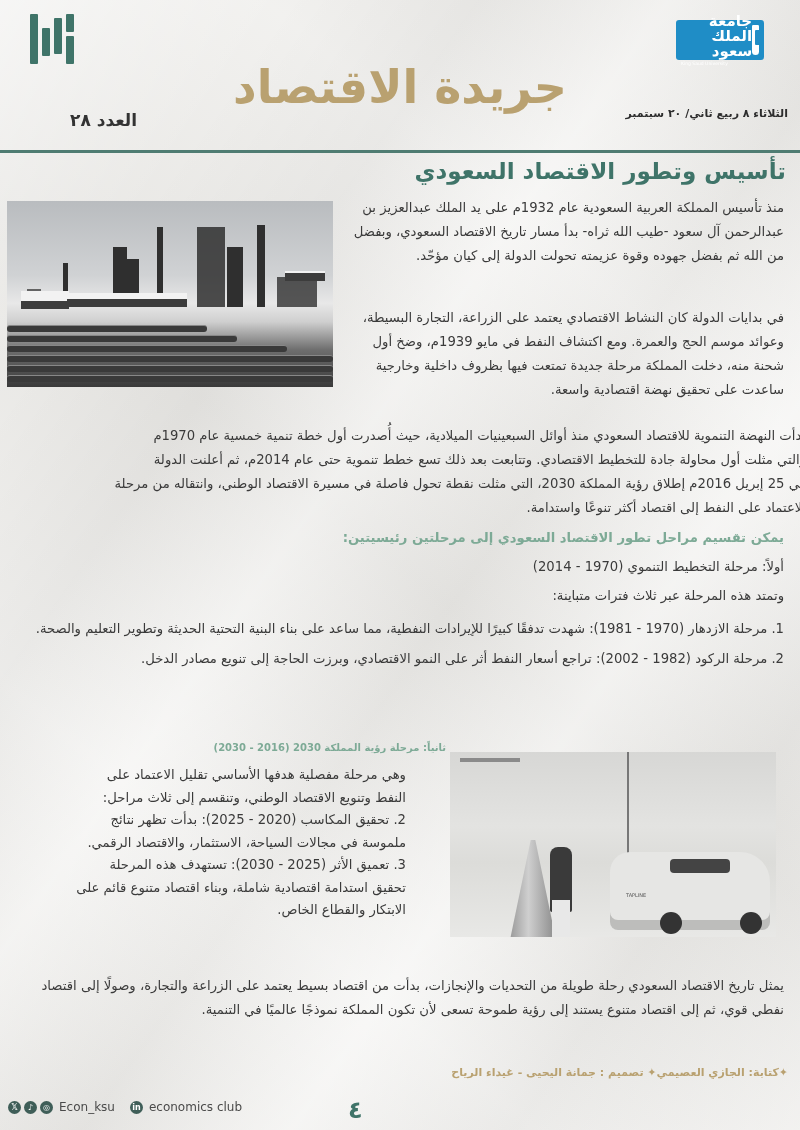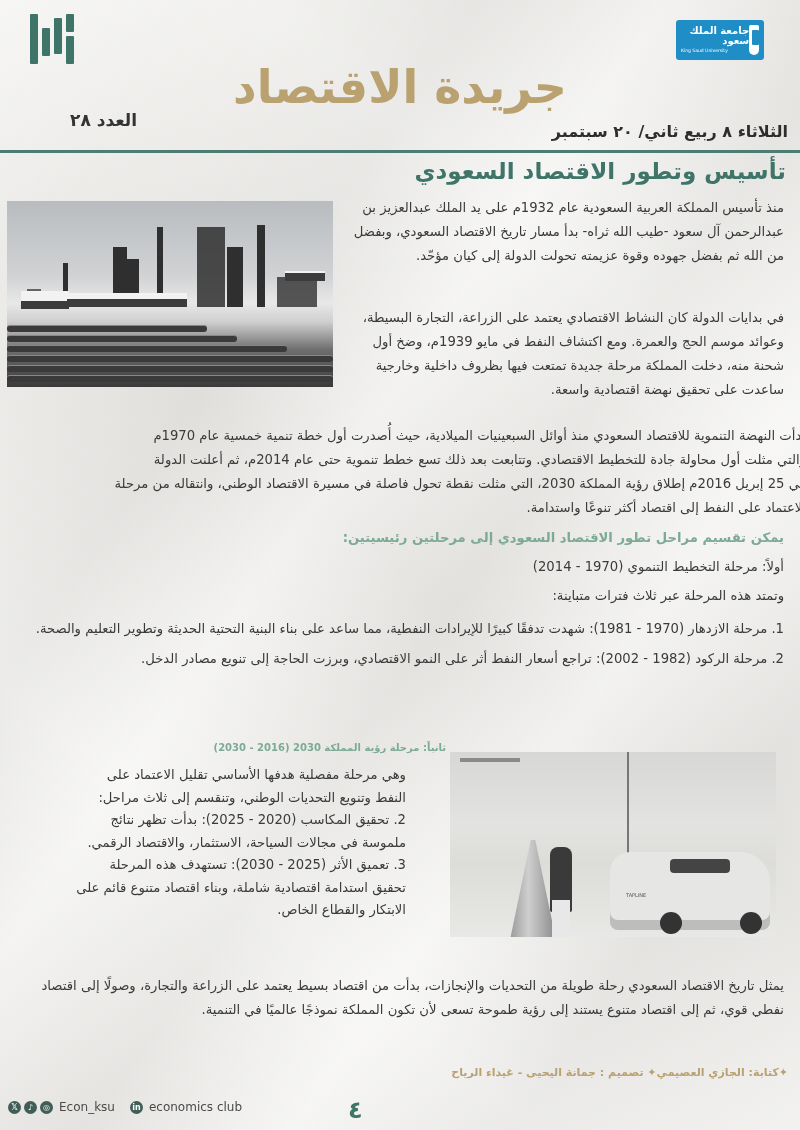--- a/index.html
+++ b/index.html
@@ -21,30 +21,30 @@
     .club-logo span { position: absolute; background: #3f7469; border-radius: 1px; }
     .ksu-logo {
       left: 676px; top: 20px; width: 88px; height: 40px;
       background: #1f8dc6; border-radius: 3px;
       display: flex; align-items: center; justify-content: space-between;
       padding: 3px 5px; direction: rtl;
     }
     .ksu-emblem { width: 13px; height: 30px; background: #fff; border-radius: 2px 2px 6px 6px; position: relative; }
     .ksu-emblem::after { content: ""; position: absolute; left: 3px; top: 5px; width: 7px; height: 15px; background: #1f8dc6; border-radius: 1px; }
     .ksu-text { color: #fff; text-align: right; line-height: 1; }
-    .ksu-ar { font-size: 10px; font-weight: bold; display: block; }
+    .ksu-ar { font-size: 15px; font-weight: bold; display: block; }
     .ksu-en { font-size: 4.5px; display: block; margin-top: 3px; direction: ltr; text-align: left; }
 
     .masthead {
       left: 200px; top: 60px; width: 400px; text-align: center;
       font-family: "DejaVu Sans", sans-serif; font-weight: bold;
       font-size: 46px; color: #b9a170; letter-spacing: 1px;
     }
     .issue { left: 70px; top: 110px; font-size: 17px; font-weight: bold; color: #333; }
-    .date { right: 12px; top: 122px; font-size: 16px; font-weight: bold; color: #2d2d2d; }
+    .date { right: 12px; top: 107px; font-size: 11px; font-weight: bold; color: #2d2d2d; }
     .header-rule { left: 0; top: 150px; width: 800px; height: 3px; background: #4f7c72; }
 
     
     .article-title {
       right: 14px; top: 158px; font-size: 23px; font-weight: bold; color: #3f7469;
     }
     .para {
       font-size: 13.2px; line-height: 24px; color: #3a3a3a; text-align: right;
     }
     .p1 { right: 16px; top: 196px; width: 440px; }
@@ -156,21 +156,21 @@
 <div class="abs line phase1">أولاً: مرحلة التخطيط التنموي (1970 - 2014)</div>
 <div class="abs line phase1-intro">وتمتد هذه المرحلة عبر ثلاث فترات متباينة:</div>
 
 <div class="abs list1">
   <div class="item">1. مرحلة الازدهار (1970 - 1981): شهدت تدفقًا كبيرًا للإيرادات النفطية، مما ساعد على بناء البنية التحتية الحديثة وتطوير التعليم والصحة.</div>
   <div class="item">2. مرحلة الركود (1982 - 2002): تراجع أسعار النفط أثر على النمو الاقتصادي، وبرزت الحاجة إلى تنويع مصادر الدخل.</div>
 </div>
 
 <div class="abs vision-title">ثانياً: مرحلة رؤية المملكة 2030 (2016 - 2030)</div>
 <div class="abs vision-body">
-  <div>وهي مرحلة مفصلية هدفها الأساسي تقليل الاعتماد على النفط وتنويع التحديات الوطني، وتنقسم إلى ثلاث مراحل:</div>
+  <div>وهي مرحلة مفصلية هدفها الأساسي تقليل الاعتماد على النفط وتنويع الاقتصاد الوطني، وتنقسم إلى ثلاث مراحل:</div>
   <div>2. تحقيق المكاسب (2020 - 2025): بدأت تظهر نتائج ملموسة في مجالات السياحة، الاستثمار، والاقتصاد الرقمي.</div>
   <div>3. تعميق الأثر (2025 - 2030): تستهدف هذه المرحلة تحقيق استدامة اقتصادية شاملة، وبناء اقتصاد متنوع قائم على الابتكار والقطاع الخاص.</div>
 </div>
 
 <div class="abs photo2">
   <div class="plane"></div>
   <div class="pole"></div>
   <div class="pipeline"></div>
   <div class="person"></div>
   <div class="person-legs"></div>

